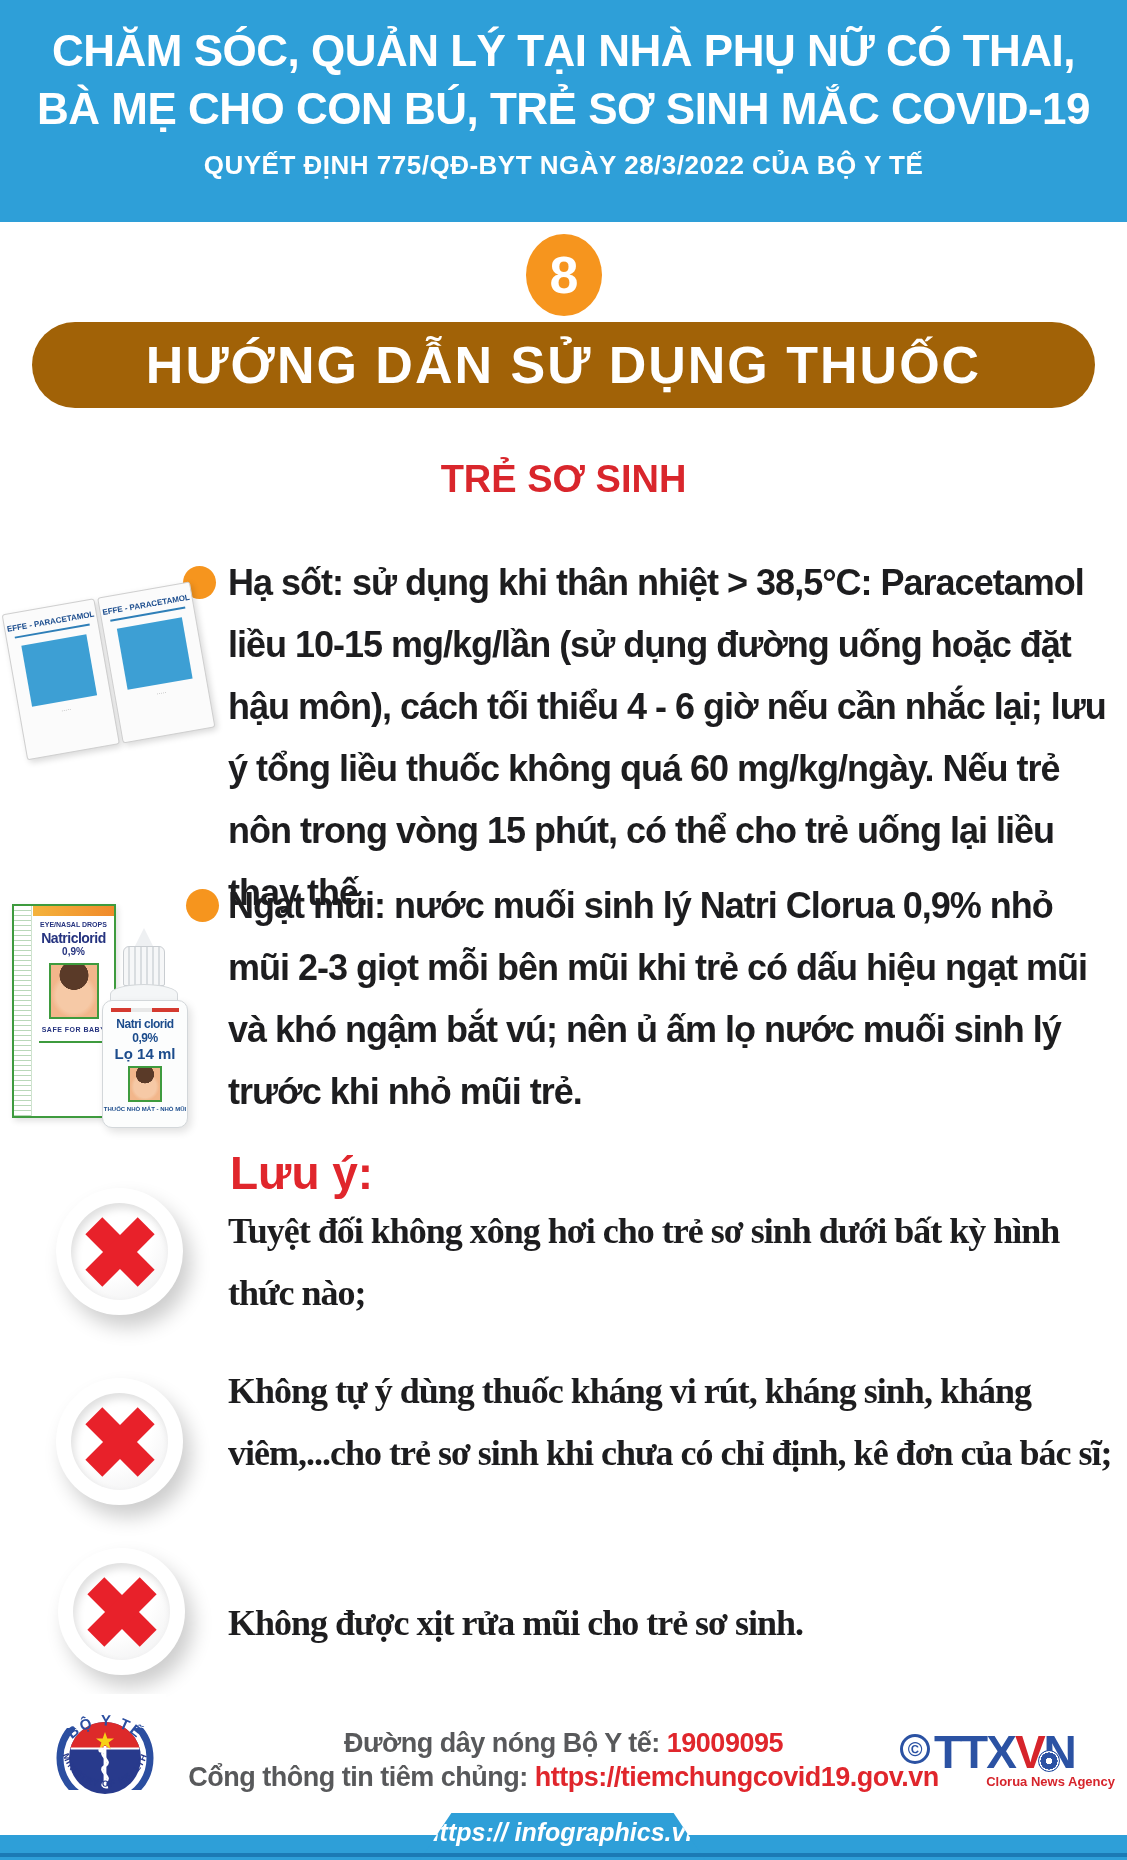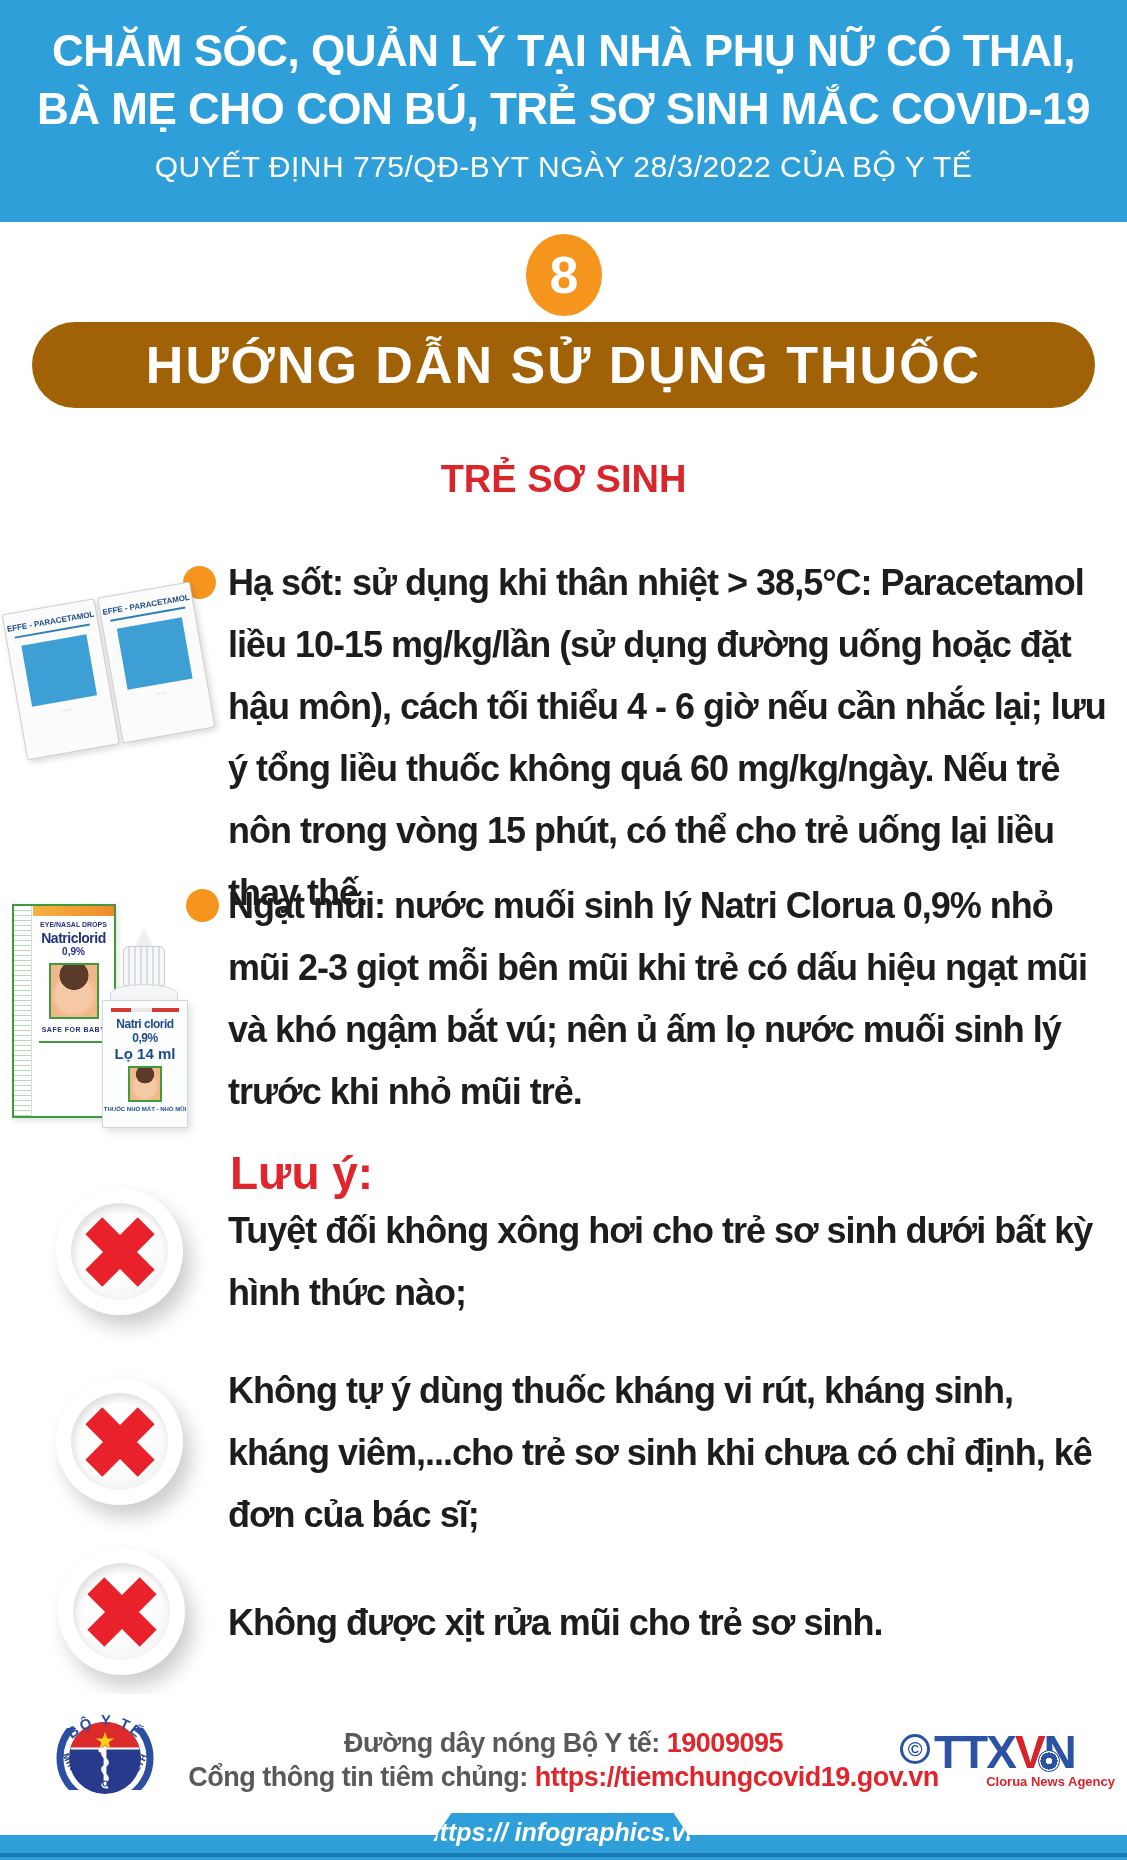--- a/index.html
+++ b/index.html
@@ -9,21 +9,21 @@
     position:relative; width:1127px; height:1860px; margin:0 auto;
     background:#ffffff; overflow:hidden;
   }
   
   .header{
     position:absolute; left:0; top:0; width:1127px; height:222px;
     background:#2E9FD8; color:#fff; text-align:center;
   }
   .header .t1{ position:absolute; left:0; right:0; top:26px; font-size:44px; font-weight:bold; letter-spacing:-0.5px; }
   .header .t2{ position:absolute; left:0; right:0; top:84px; font-size:44px; font-weight:bold; letter-spacing:-0.5px; }
-  .header .t3{ position:absolute; left:0; right:0; top:150px; font-size:30px; font-weight:normal; letter-spacing:0.5px; }
+  .header .t3{ position:absolute; left:0; right:0; top:150px; font-size:26px; font-weight:bold; letter-spacing:0.5px; }
   
   .num-badge{
     position:absolute; left:526px; top:234px; width:76px; height:82px;
     background:#F6951E; border-radius:50%; color:#fff;
     display:flex; align-items:center; justify-content:center;
     font-size:52px; font-weight:bold;
   }
   .banner{
     position:absolute; left:32px; top:322px; width:1063px; height:86px;
     background:#a16207; border-radius:44px; color:#fff;
@@ -45,21 +45,21 @@
   }
   .para1{ top:552px; }
   .para2{ top:875px; }
   
   .luuy{
     position:absolute; left:230px; top:1146px;
     color:#E0262C; font-size:46px; font-weight:bold;
   }
   .warn-text{
     position:absolute; left:228px; width:885px;
-    color:#1D1D1F; font-size:36px; font-weight:bold; letter-spacing:-1px; line-height:62px;
+    color:#1D1D1F; font-size:36px; font-weight:bold; letter-spacing:-1px; line-height:62px;font-family:Liberation Serif, serif;
   }
   .w1{ top:1200px; } .w2{ top:1360px; } .w3{ top:1592px; }
   .xbadge{
     position:absolute; width:127px; height:127px; border-radius:50%;
     background:#fff; box-shadow:8px 12px 20px rgba(0,0,0,0.20);
   }
   .xbadge::before{
     content:''; position:absolute; inset:15px; border-radius:50%;
     background:radial-gradient(circle at 35% 28%, #ffffff 50%, #ededee 100%);
     box-shadow:inset 3px 5px 9px rgba(0,0,0,0.13);
@@ -116,21 +116,21 @@
     position:absolute; left:27px; top:18px; width:42px; height:40px;
     background:repeating-linear-gradient(90deg,#f6f7f8 0 4px,#d9dde0 4px 6px);
     border:1px solid #c9cdd1; border-radius:6px 6px 2px 2px;
   }
   .nbottle .shoulder{
     position:absolute; left:14px; top:56px; width:68px; height:20px;
     background:#f4f6f7; border:1px solid #d3d7da; border-radius:50% 50% 0 0;
   }
   .nbottle .body{
     position:absolute; left:6px; top:72px; width:86px; height:128px;
-    background:#fcfdfd; border:1px solid #d3d7da; border-radius:0;
+    background:#fcfdfd; border:1px solid #d3d7da; border-radius:10px;
     box-shadow:3px 4px 8px rgba(0,0,0,0.12); overflow:hidden; text-align:center;
   }
   .nbottle .brand{ margin:7px 8px 0 8px; height:4px; background:linear-gradient(90deg,#d43a30 30%, #e8e8e8 30% 60%, #d43a30 60%); }
   .nbottle .bname{ margin-top:5px; font-size:12px; font-weight:bold; color:#1C4C8C; letter-spacing:-0.5px; }
   .nbottle .vol{ font-size:15px; font-weight:bold; color:#1C4C8C; }
   .nbottle .baby{ width:34px; height:36px; margin-top:4px; }
   .nbottle .cap-text{ margin-top:4px; font-size:6px; font-weight:bold; color:#1C4C8C; }
   
   .foot-center{ position:absolute; left:0; right:0; text-align:center; color:#58595B; font-size:27px; font-weight:bold; letter-spacing:-0.5px; }
   .fc1{ top:1728px; } .fc2{ top:1762px; }

